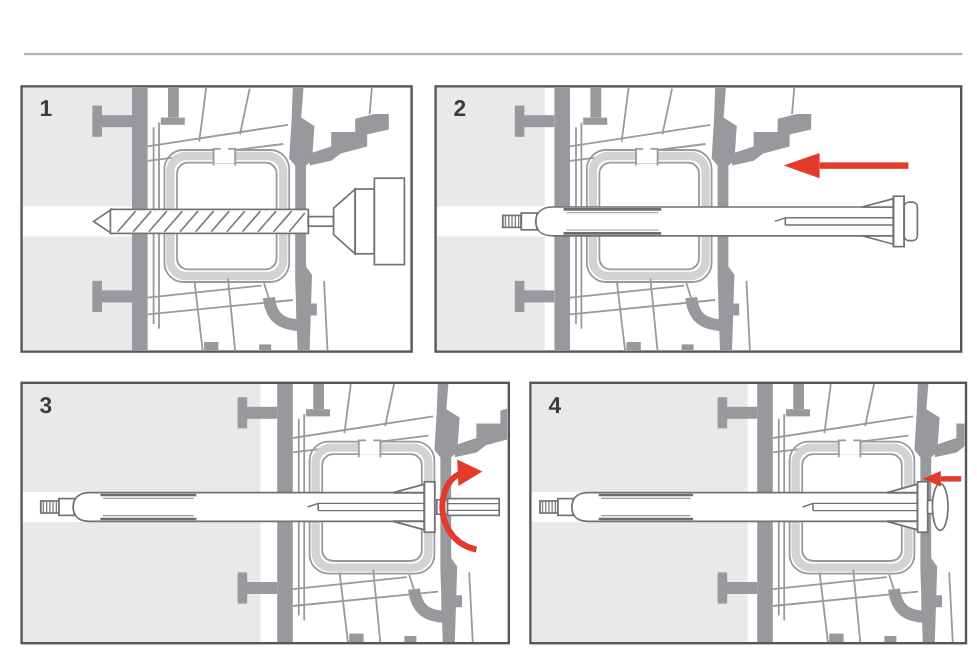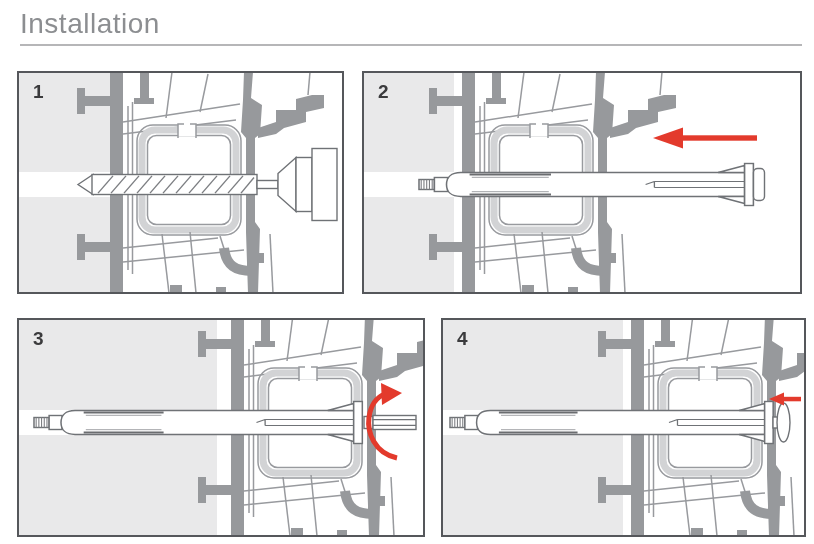--- a/index.html
+++ b/index.html
@@ -30,21 +30,20 @@
   .defs-holder{position:absolute;width:0;height:0;overflow:hidden}
   .th{stroke:var(--line-gray);stroke-width:1.5;fill:none}
   .pf{fill:var(--profile-gray)}
   .wh{fill:#fff;stroke:var(--outline-gray);stroke-width:1.4}
 </style>
 </head>
 <body>
 
 <div class="page">
 
-  <div class="title">Installation</div>
   <div class="rule"></div>
 
   <svg class="defs-holder" aria-hidden="true">
     <defs>
 
       <g id="profile">
         <rect class="pf" x="88" y="0" width="13" height="221"></rect>
         <rect class="pf" x="60" y="24" width="28" height="10"></rect>
         <rect class="pf" x="55" y="16" width="8" height="26"></rect>
         <rect class="pf" x="60" y="170" width="28" height="10"></rect>

